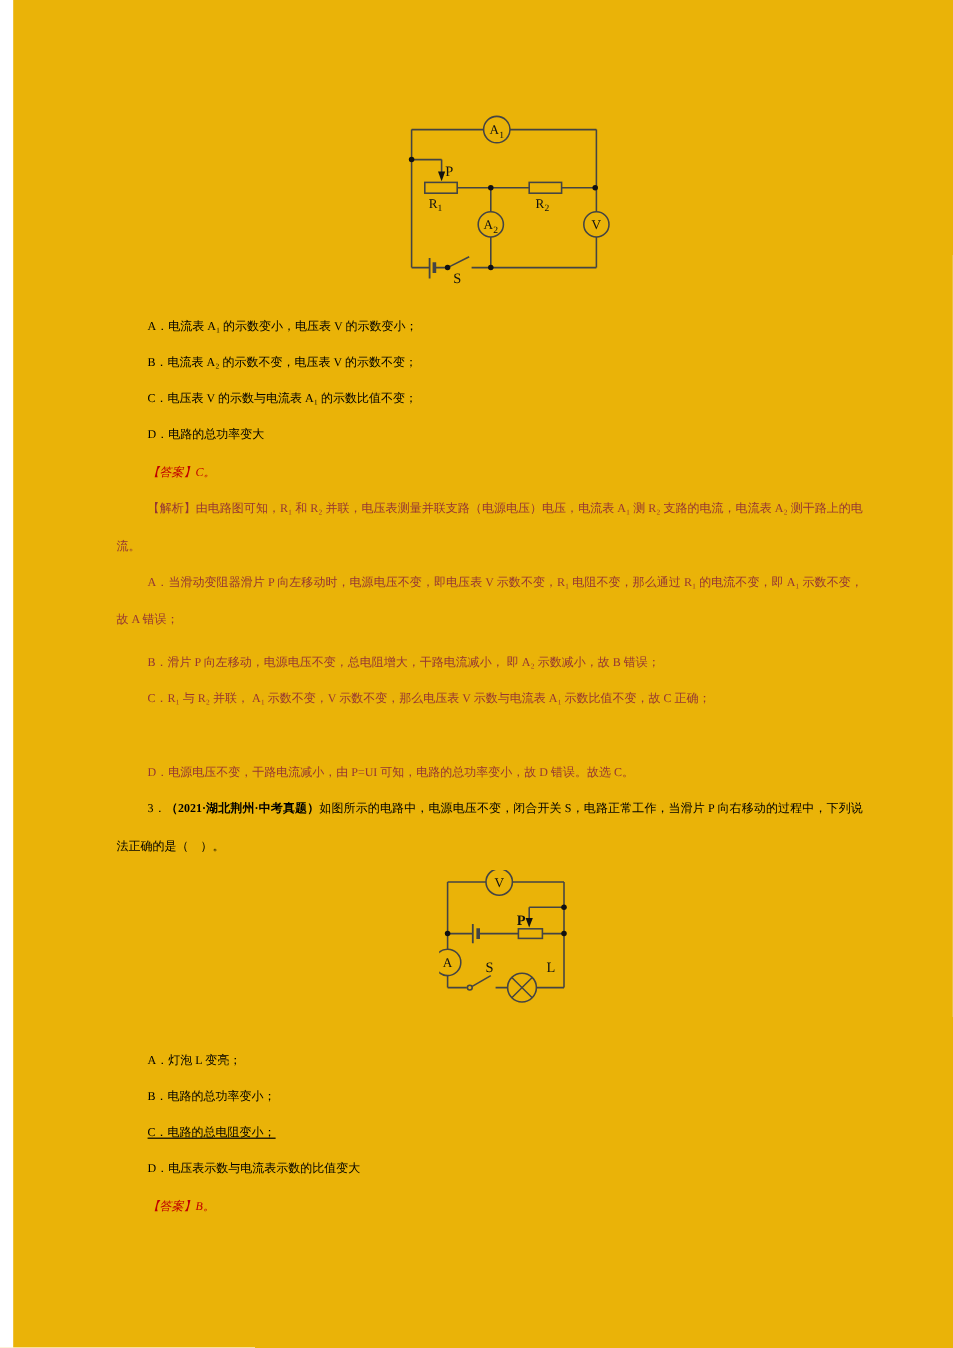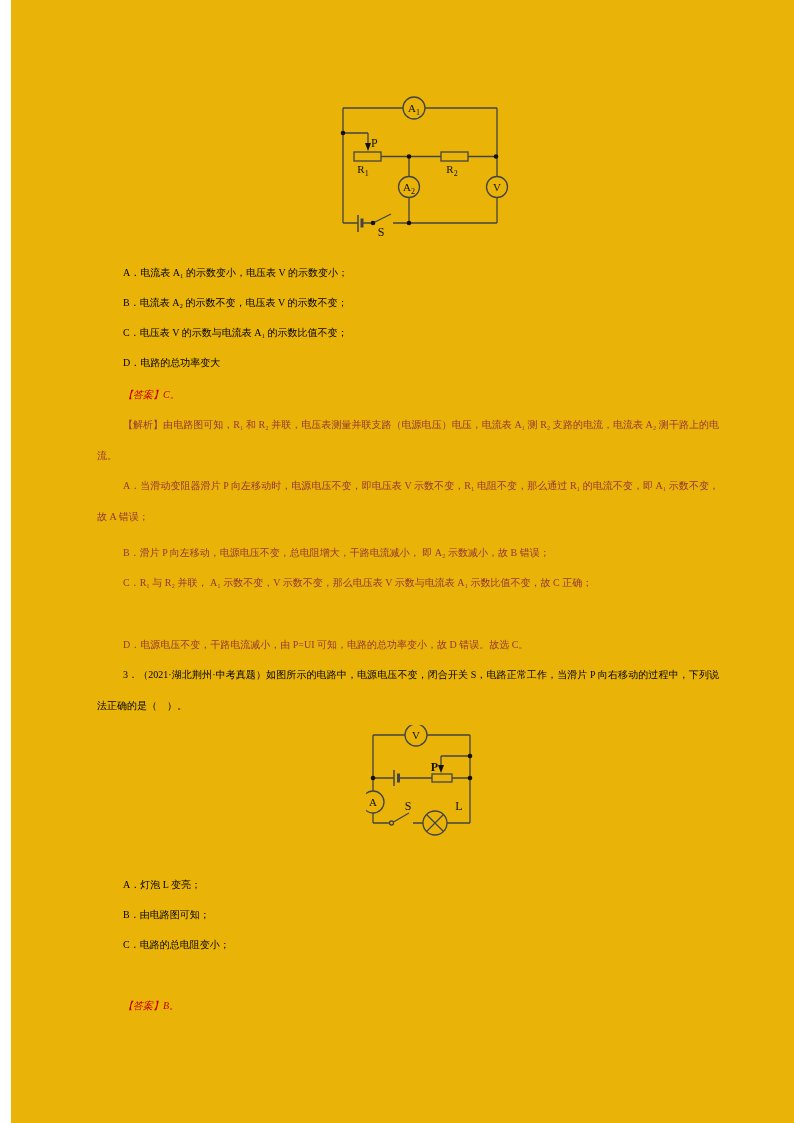--- a/index.html
+++ b/index.html
@@ -14,21 +14,21 @@
   }
   .tblock{
     position:absolute;left:86px;width:622px;
     font-size:10px;line-height:31px;
     text-align:justify;text-justify:inter-ideograph;
     white-space:normal;
   }
   .indent{text-indent:26px;}
   .red{color:#c00000;font-style:italic;}
   .maroon{color:#943634;}
-  .bold{font-weight:normal;}
+  .bold{font-weight:bold;}
   svg text{
     font-family:"Liberation Serif","DejaVu Serif",serif;
     fill:#111111;
   }
   .circuit{position:absolute;}
 </style>
 </head>
 <body>
 
 <div class="page">
@@ -125,17 +125,18 @@
     <g font-size="11">
       <text x="50" y="14" text-anchor="middle">V</text>
       <text x="7" y="81" text-anchor="middle">A</text>
       <text x="72" y="46" text-anchor="end" font-size="12" font-weight="bold">P</text>
       <text x="42" y="85" text-anchor="middle" font-size="12">S</text>
       <text x="93" y="85" text-anchor="middle" font-size="12">L</text>
     </g>
   </svg>
 
   <p class="tblock indent" style="top:859px;">A．灯泡 L 变亮；</p>
-  <p class="tblock indent" style="top:889px;">B．由电路图可知；</p>
-  <p class="tblock indent" style="top:919px;">C．电路的总电阻变小；</p>
+  <p class="tblock indent" style="top:889px;">B．电路的总功率变小；</p>
+  <p class="tblock indent" style="top:919px;text-decoration:underline;">C．电路的总电阻变小；</p>
+  <p class="tblock indent" style="top:949px;">D．电压表示数与电流表示数的比值变大</p>
   <p class="tblock indent red" style="top:980px;">【答案】B。</p>
 
 </div>
 
 </body></html>

